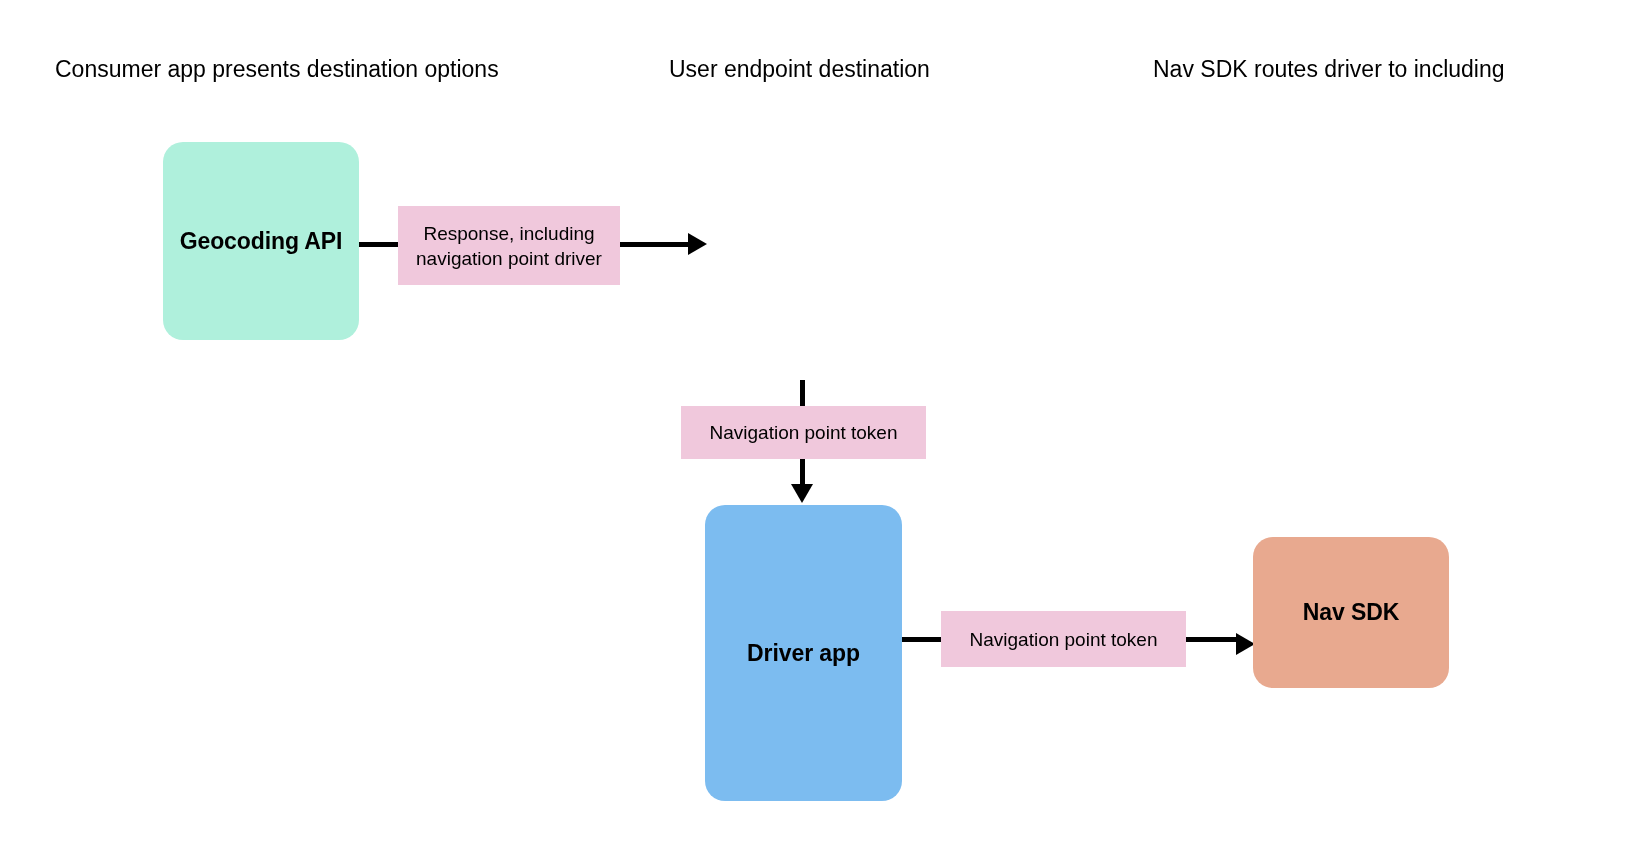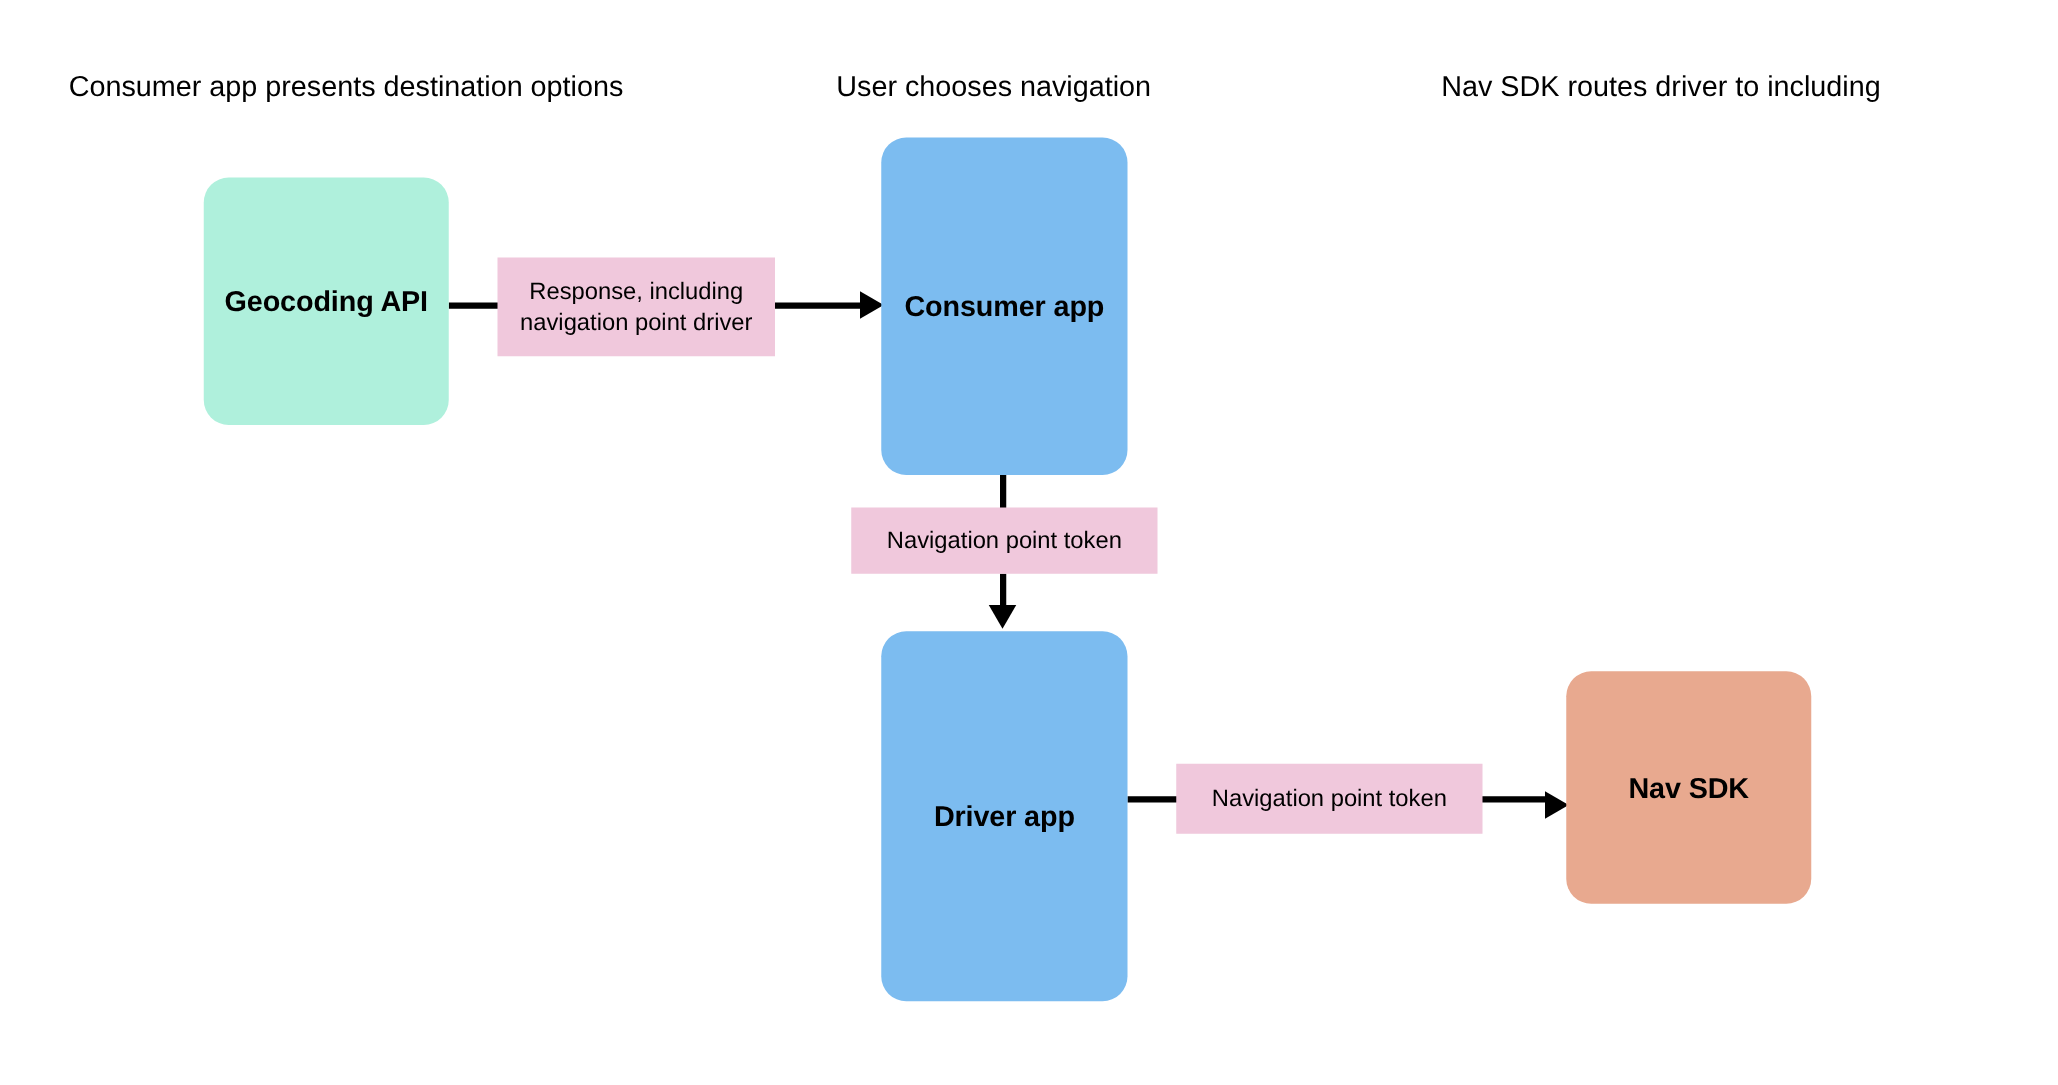--- a/index.html
+++ b/index.html
@@ -59,21 +59,21 @@
     width: 197px; height: 270px;
     background: #7CBCF0;
   }
   #node-driver {
     left: 705px; top: 505px;
     width: 197px; height: 296px;
     background: #7CBCF0;
   }
   #node-navsdk {
     left: 1253px; top: 537px;
-    width: 196px; height: 186px;
+    width: 196px; height: 151px;
     background: #E8A98F;
   }
 
   
   .conn {
     position: absolute;
     background: #000000;
   }
   .conn-h { height: 5px; }
   .conn-v { width: 5px; }
@@ -136,42 +136,39 @@
     left: 941px; top: 611px;
     width: 245px; height: 56px;
   }
 </style>
 </head>
 <body>
 
 <div id="canvas">
 
   <div id="hdr-consumer" class="col-header">Consumer app presents destination options</div>
-  <div id="hdr-chooses" class="col-header">User chooses navigation</div>
+  <div id="hdr-chooses" class="col-header">User endpoint destination</div>
   <div id="hdr-navsdk" class="col-header">Nav SDK routes driver to including</div>
 
   <div id="conn-geo-label" class="conn conn-h"></div>
   <div id="conn-label-consumer" class="conn conn-h"></div>
   <div id="arrow-to-consumer" class="arrow-right"></div>
 
   <div id="conn-consumer-label" class="conn conn-v"></div>
   <div id="conn-label-driver" class="conn conn-v"></div>
   <div id="arrow-to-driver" class="arrow-down"></div>
 
   <div id="conn-driver-label" class="conn conn-h"></div>
   <div id="conn-label-navsdk" class="conn conn-h"></div>
   <div id="arrow-to-navsdk" class="arrow-right"></div>
 
   <div id="node-geocoding" class="node">
     <span class="node-label">Geocoding API</span>
   </div>
 
-  <div id="node-consumer" class="node">
-    <span class="node-label">Consumer app</span>
-  </div>
 
   <div id="node-driver" class="node">
     <span class="node-label">Driver app</span>
   </div>
 
   <div id="node-navsdk" class="node">
     <span class="node-label">Nav SDK</span>
   </div>
 
   <div id="label-response" class="edge-label">Response, including navigation point driver</div>

